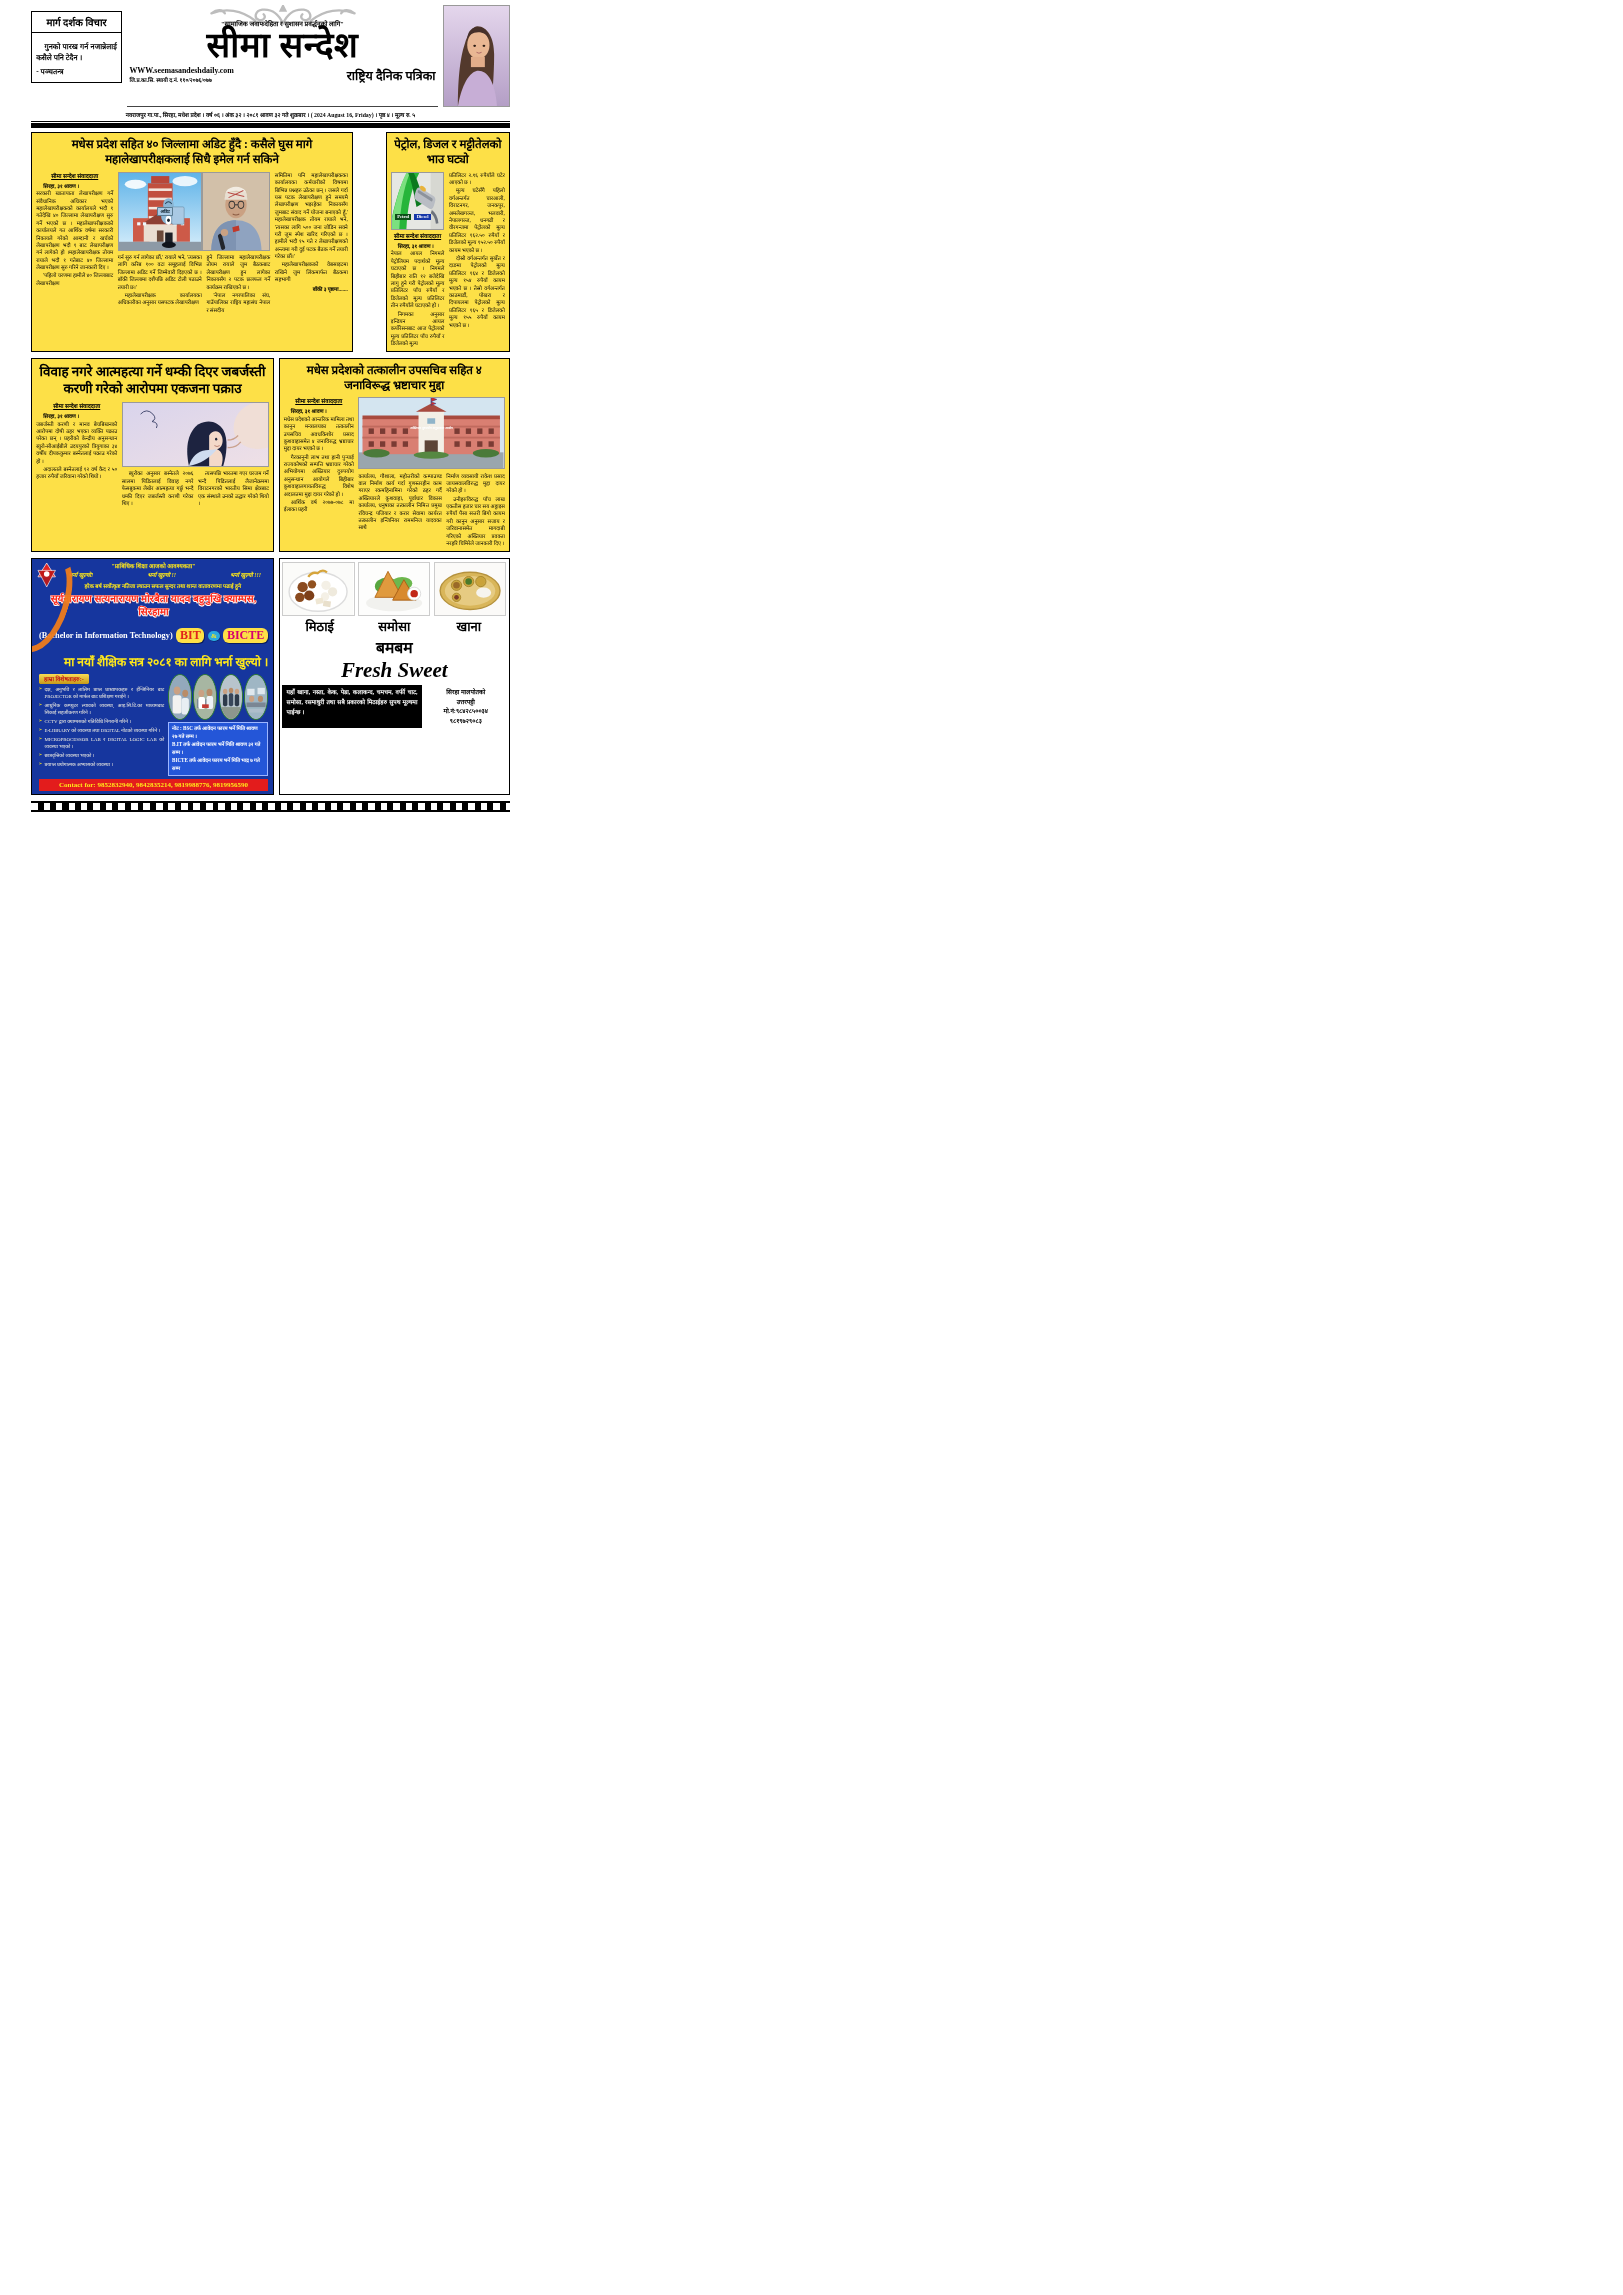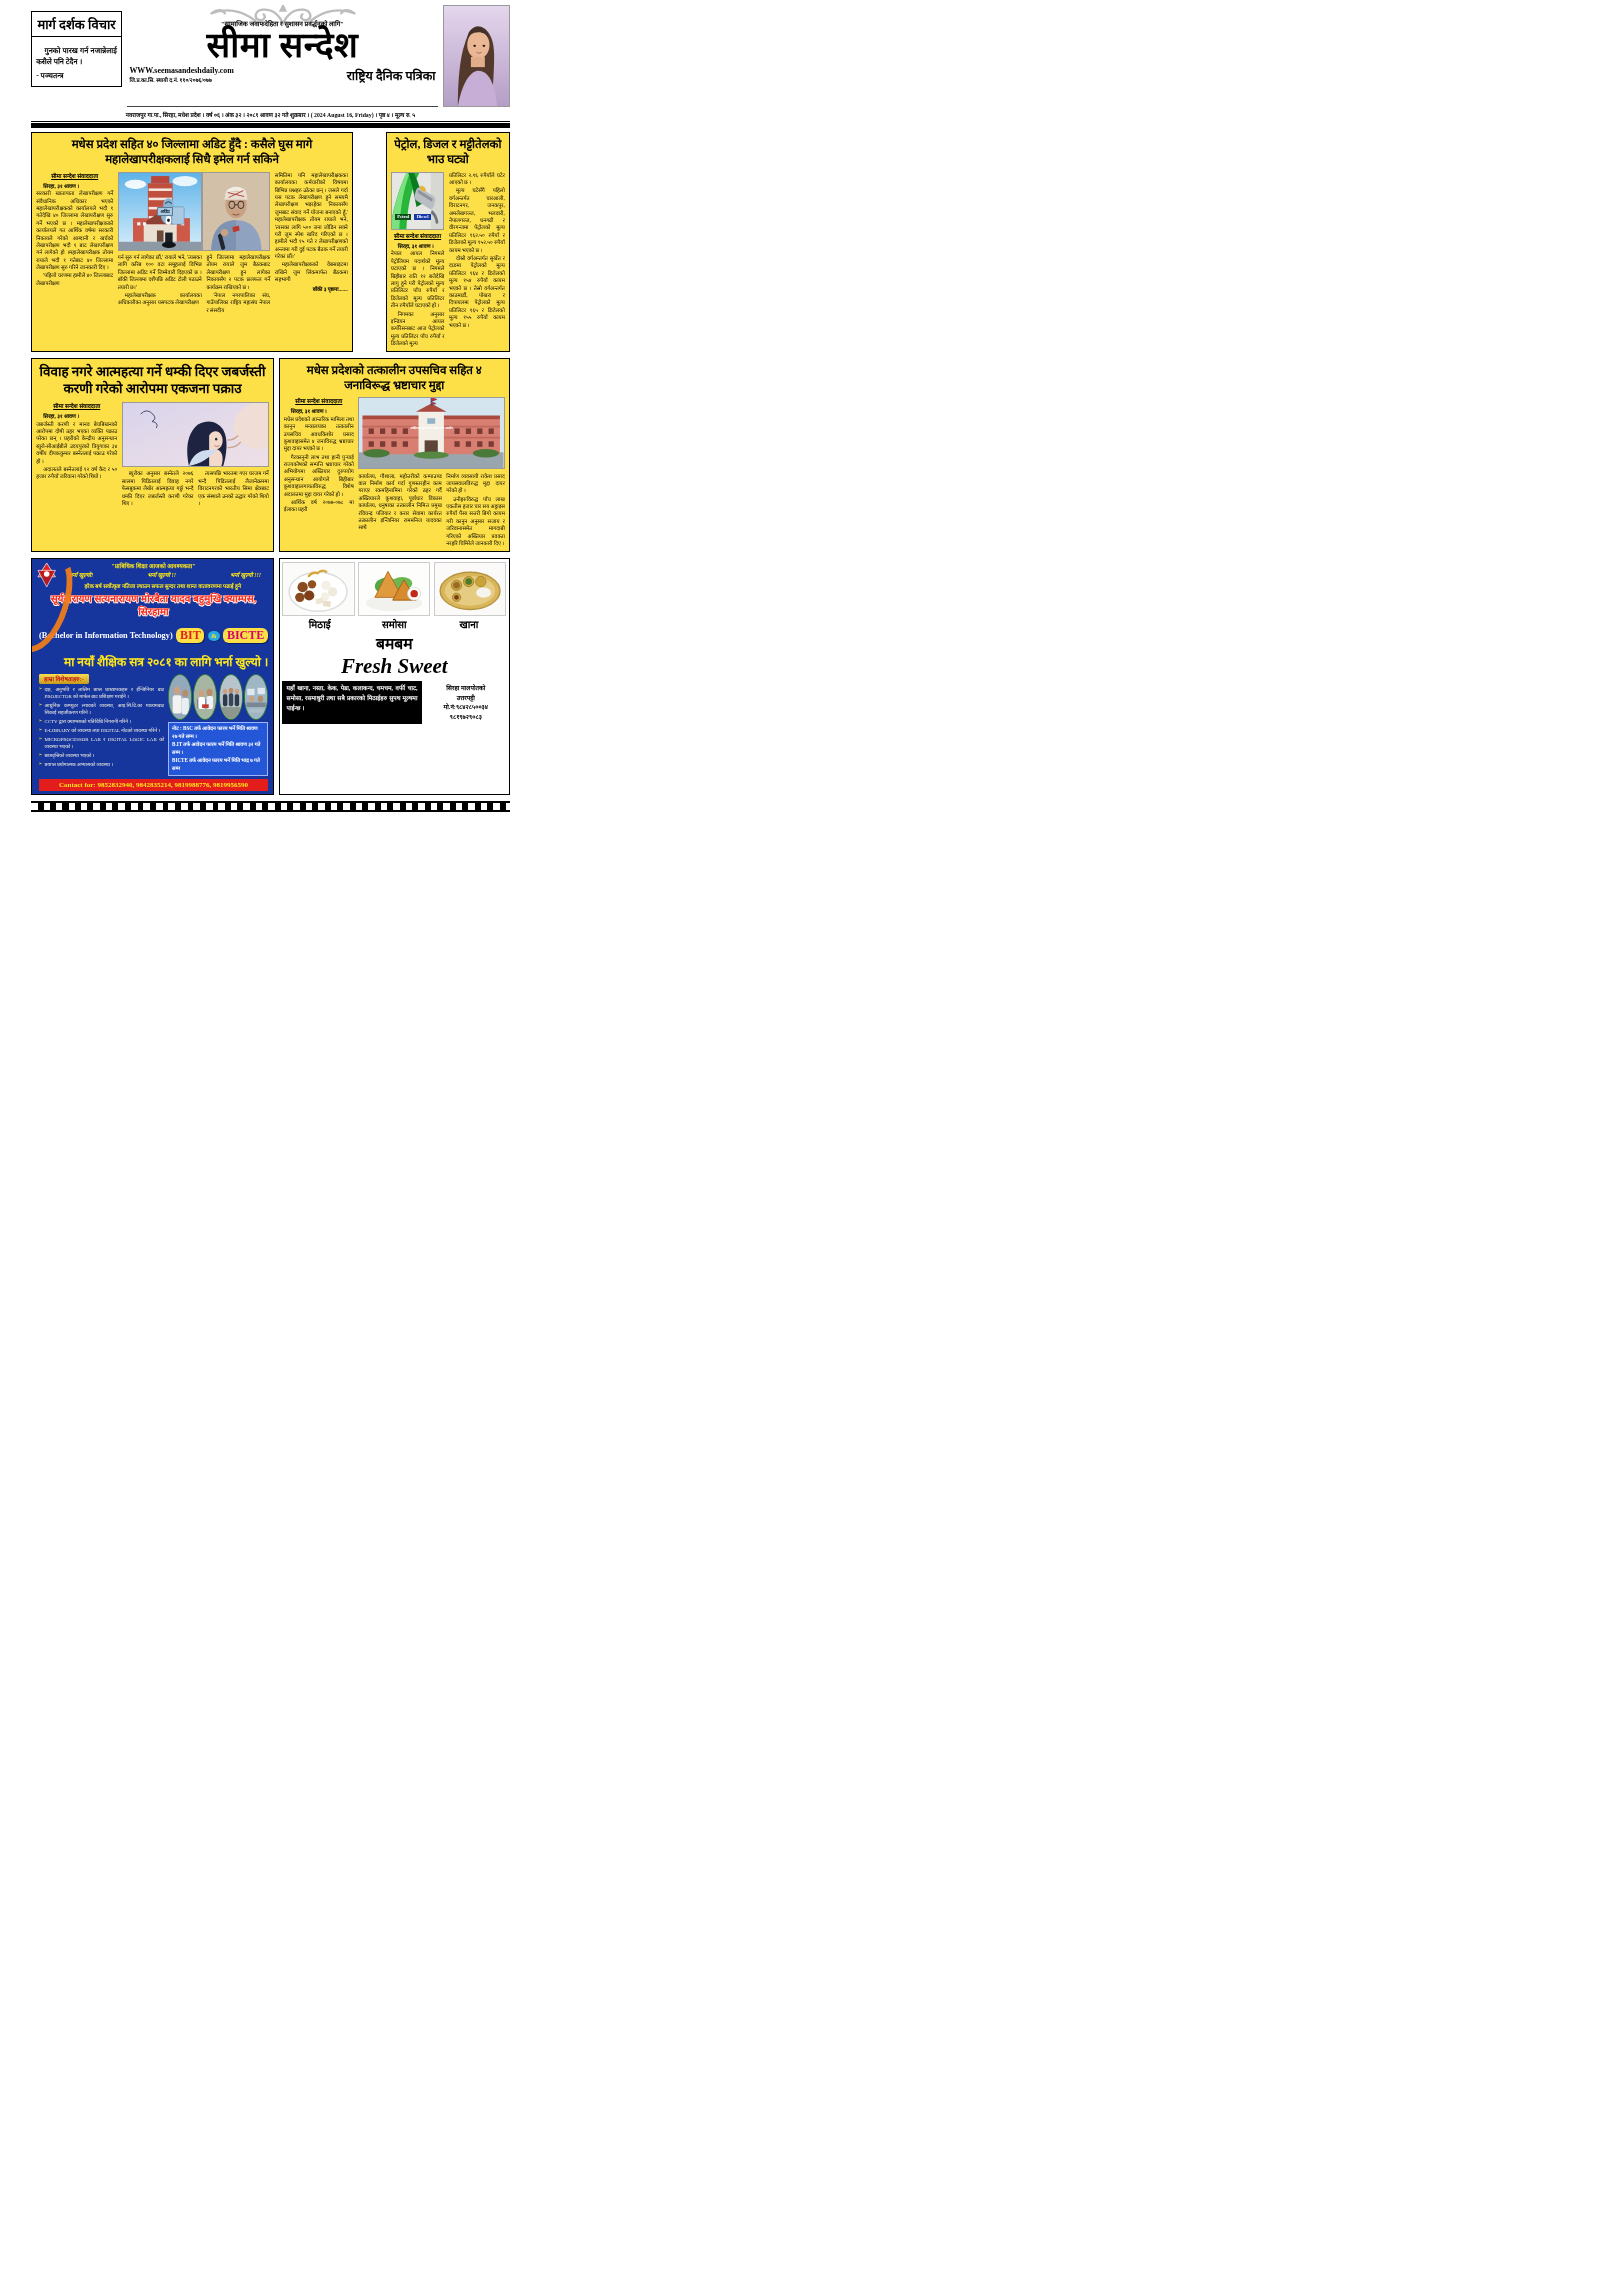--- a/index.html
+++ b/index.html
@@ -4,21 +4,21 @@
 <style>
   html,body{margin:0;padding:0;background:#fff;color:#000;
     font-family:"Liberation Serif","DejaVu Serif",serif;}
   body{width:541px;}
   .page{width:479px;margin:0 auto;padding-top:4.6px;}
 
   
   .header{display:flex;gap:4.6px;align-items:stretch;}
   .guide-box{width:89px;border:1.4px solid #000;align-self:flex-start;margin-top:6.5px;}
   .guide-title{border-bottom:1.9px solid #000;font-weight:bold;text-align:center;
-    font-size:13px;padding:3.2px 0.9px;}
+    font-size:10px;padding:3.2px 0.9px;}
   .guide-quote{font-weight:bold;font-size:7.4px;padding:7.4px 4.2px 0.9px;text-align:justify;
     line-height:1.55;text-indent:8.3px;}
   .guide-author{font-weight:bold;font-size:7.4px;padding:0.9px 4.2px 6.5px;}
   .masthead{flex:1;text-align:center;position:relative;border-bottom:0.9px solid #444;}
   .flourish{height:20.4px;overflow:hidden;}
   .flourish svg{display:block;margin:0 auto;}
   .tagline{font-size:6.5px;font-weight:bold;margin-top:-5.6px;}
   .m-title{font-size:35px;font-weight:900;line-height:1.04;letter-spacing:0.5px;
     font-family:"Liberation Serif","DejaVu Serif",serif;}
   .m-bottom{display:flex;justify-content:space-between;align-items:flex-end;padding:0.9px 2.8px 2.8px;}
@@ -114,21 +114,21 @@
     padding:1.9px 3.2px;line-height:1.55;}
   .cContact{background:#e31c1c;color:#ffe81a;font-weight:bold;text-align:center;font-size:7px;
     padding:1.9px 0.9px;margin-top:3.2px;}
 
   
   .ad-sweet{flex:1;border:1.4px solid #000;padding:2.8px;box-sizing:border-box;display:flex;flex-direction:column;}
   .sImgs{display:flex;gap:3.7px;}
   .sImg{flex:1;height:52px;border:0.5px solid #ccc;overflow:hidden;background:#fff;}
   .sImg svg{display:block;width:100%;height:100%;}
   .sLabels{display:flex;margin-top:1.4px;}
-  .sLabel{flex:1;text-align:center;font-weight:bold;font-size:10px;}
+  .sLabel{flex:1;text-align:center;font-weight:bold;font-size:13px;}
   .sNames{display:flex;align-items:center;justify-content:space-around;margin:0.9px 0 1.9px;flex-direction:column;}
   .sNp{font-size:15.7px;font-weight:900;padding:0 3.7px;}
   .sEn{font-size:21px;font-style:italic;font-weight:bold;font-family:"Liberation Serif","DejaVu Serif",serif;}
   .sBottom{display:flex;gap:3.7px;}
   .sDesc{background:#000;color:#fff;font-size:6px;font-weight:bold;padding:3.2px 4.2px;flex:1.7;
     line-height:1.65;text-align:justify;}
   .sAddr{flex:1;text-align:center;font-weight:bold;font-size:6.2px;padding:1.9px;line-height:1.6;}
 
   .filmstrip{background:#000;padding:2.3px 0;margin:1.9px 0 6.5px;}
   .filmstrip-inner{height:7px;background:repeating-linear-gradient(90deg,#fff 0 6.5px,#000 6.5px 12.5px);}

